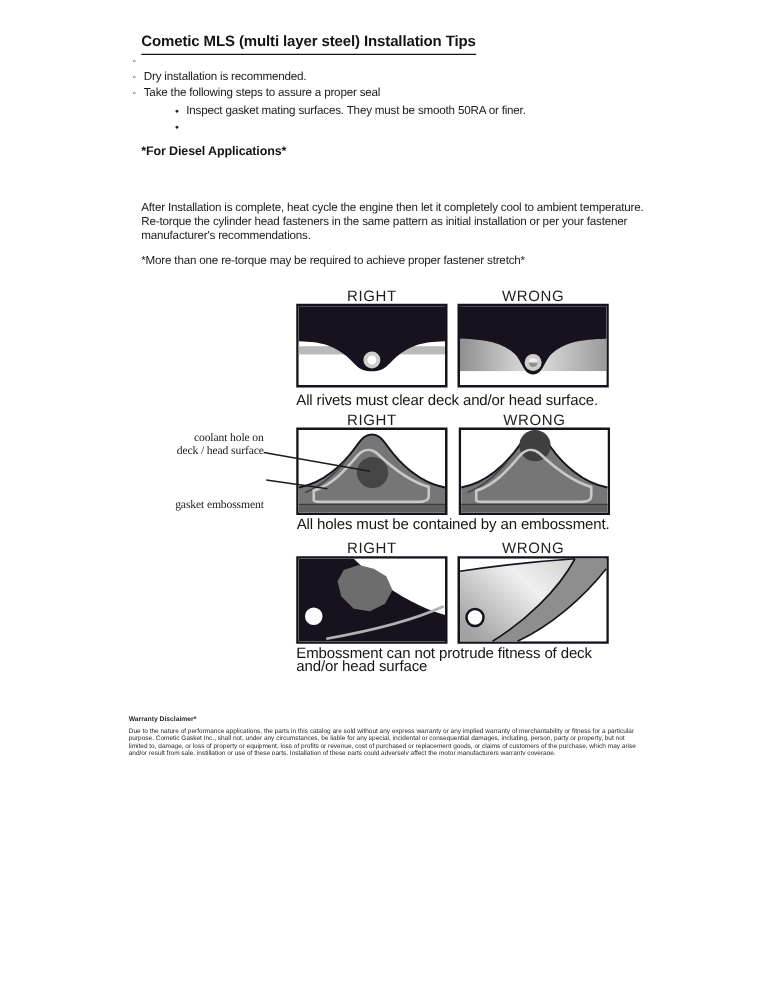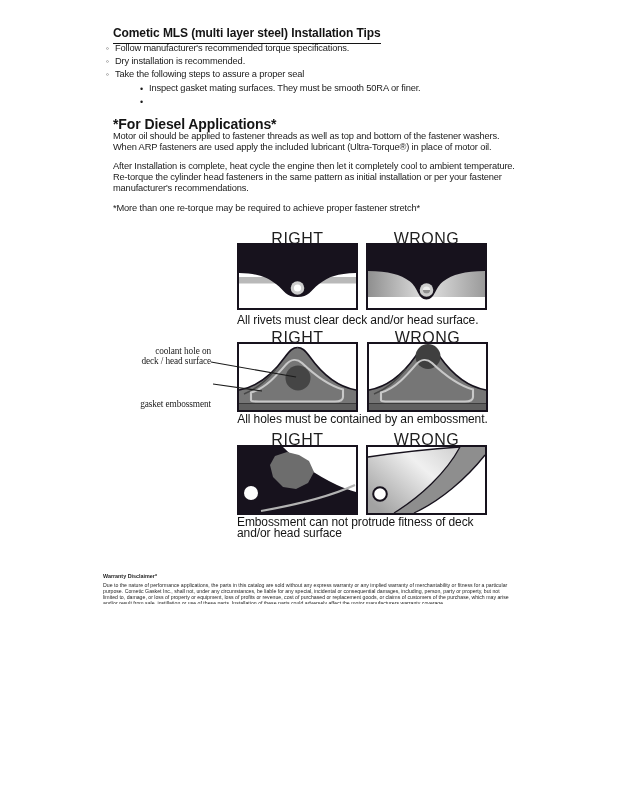--- a/index.html
+++ b/index.html
@@ -13,25 +13,25 @@
     top:26px;left:113px;display:inline-block;font-size:12px;font-weight:bold;
     letter-spacing:-0.1px;color:#141414;border-bottom:1.6px solid #141414;padding-bottom:2.5px;
   }
   
   .bullets{top:43px;left:106px;width:430px;font-size:9.3px;letter-spacing:-0.15px;color:#1b1b1b;}
   .b-row{display:flex;height:13.2px;align-items:flex-start;}
   .b-marker{width:9px;flex:0 0 9px;font-size:8px;line-height:12px;}
   .sub .b-marker{font-size:9px;}
   .sub{padding-left:34px;}
   
-  .h2{top:116px;left:113px;font-size:14px;font-weight:bold;color:#141414;letter-spacing:-0.1px;}
+  .h2{top:116px;left:113px;font-size:10px;font-weight:bold;color:#141414;letter-spacing:-0.1px;}
   .para{left:113px;width:402px;font-size:9.3px;line-height:11px;letter-spacing:-0.15px;color:#1b1b1b;}
   .p1{top:131px;} .p2{top:161px;} .p3{top:203px;}
   
-  .rw-label{width:121px;text-align:center;font-size:16px;letter-spacing:.5px;color:#1e1e1e;font-weight:500;}
+  .rw-label{width:121px;text-align:center;font-size:12px;letter-spacing:.5px;color:#1e1e1e;font-weight:500;}
   .dbox{width:121px;border:2px solid #17121d;box-sizing:border-box;background:#fff;}
   .dbox svg{display:block;width:100%;height:100%;}
   .h67{height:67px;} .h70{height:70px;}
   .cap{font-size:12px;color:#151515;letter-spacing:-0.1px;line-height:11px;}
   .annot{font-size:9.3px;line-height:10px;color:#1b1b1b;text-align:right;letter-spacing:-0.1px;font-family:Liberation Serif, serif;}
   
   .fp{left:103px;width:413px;font-size:5.2px;line-height:5.9px;color:#262626;letter-spacing:0;}
   .fp-head{font-weight:bold;font-size:5.4px;}
   .page-num{top:757px;left:387px;font-size:13.5px;color:#2a2a2a;letter-spacing:.2px;margin-left:44px;}
   svg{overflow:visible;}
@@ -39,41 +39,39 @@
 </head>
 <body>
 
 <div id="page">
 
   <div class="abs doc-title">Cometic MLS (multi layer steel) Installation Tips</div>
 
   <div class="abs bullets">
     <div class="b-row">
       <span class="b-marker">◦</span>
-      <span>Follow manufacturer's recommended torque specifications.</span>
     </div>
     <div class="b-row">
       <span class="b-marker">◦</span>
       <span>Dry installation is recommended.</span>
     </div>
     <div class="b-row">
       <span class="b-marker">◦</span>
       <span>Take the following steps to assure a proper seal</span>
     </div>
     <div class="b-row sub">
       <span class="b-marker">•</span>
       <span>Inspect gasket mating surfaces.  They must be smooth 50RA or finer.</span>
     </div>
     <div class="b-row sub">
       <span class="b-marker">•</span>
     </div>
   </div>
 
   <div class="abs h2">*For Diesel Applications*</div>
-  <div class="abs para p1">Motor oil should be applied to fastener threads as well as top and bottom of the fastener washers. When ARP fasteners are used apply the included lubricant (Ultra-Torque®) in place of motor oil.</div>
   <div class="abs para p2">After Installation is complete, heat cycle the engine then let it completely cool to ambient temperature. Re-torque the cylinder head fasteners in the same pattern as initial installation or per your fastener manufacturer's recommendations.</div>
   <div class="abs para p3">*More than one re-torque may be required to achieve proper fastener stretch*</div>
 
   <div class="abs rw-label" style="top:230px;left:237px;">RIGHT</div>
   <div class="abs rw-label" style="top:230px;left:366px;">WRONG</div>
 
   <div class="abs dbox h67" style="top:243px;left:237px;">
     <svg viewBox="0 0 117 63" preserveAspectRatio="none">
       <rect x="0" y="0" width="117" height="63" fill="#ffffff"></rect>
       <rect x="0" y="32" width="117" height="6.5" fill="#b9b9b9"></rect>

